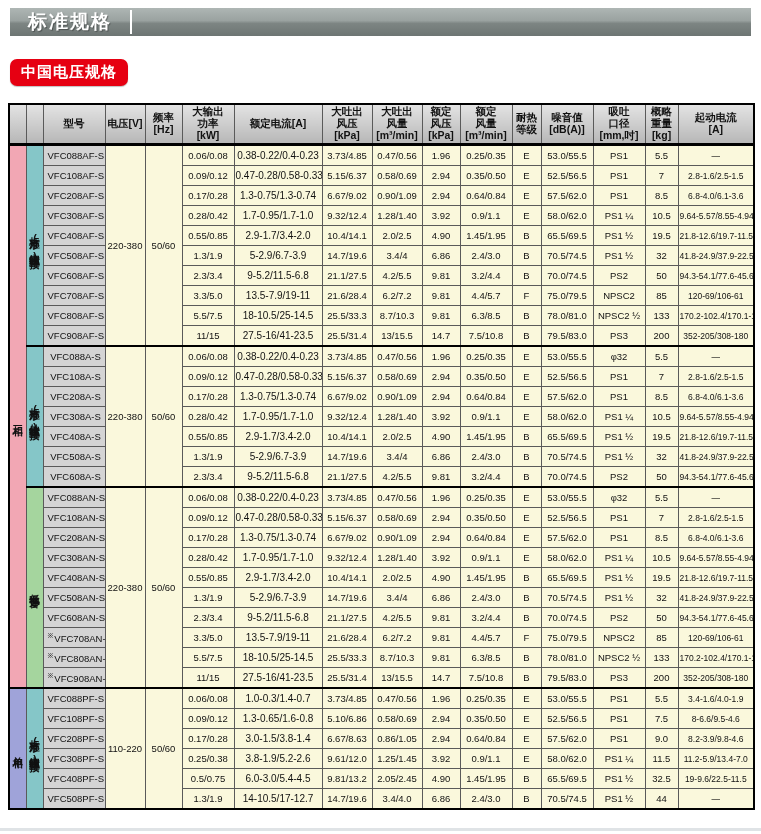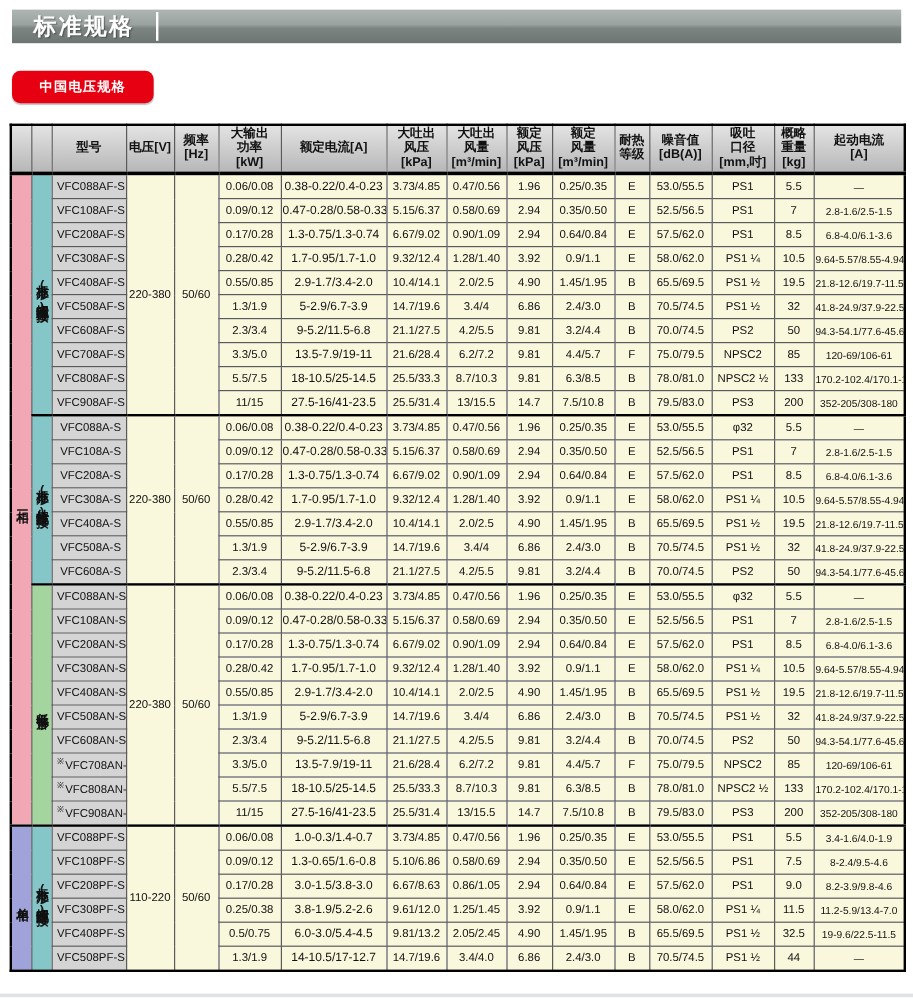--- a/index.html
+++ b/index.html
@@ -17,21 +17,21 @@
   }
   .title-divider { width:2px; height:24px; background:#ffffff; }
   .title-en {
     margin-left:20px; color:#ffffff; font-family:"DejaVu Sans Mono",monospace;
     font-weight:bold; font-size:17px; letter-spacing:1.5px;
   }
 
   .badge {
     position:absolute; left:10px; top:59px; width:118px; height:27px;
     background:#e60012; border-radius:7px; color:#ffffff; font-weight:bold;
-    font-size:11px; display:flex; align-items:center; justify-content:center;
+    font-size:15px; display:flex; align-items:center; justify-content:center;
     letter-spacing:1px; box-shadow:0 1px 1px rgba(0,0,0,.25);
   }
 
   table.spec {
     position:absolute; left:8px; top:103px; width:745px;
     border-collapse:collapse; table-layout:fixed;
     border:2px solid #000;
   }
   .spec th, .spec td {
     border:1px solid #5a5a5a; text-align:center; vertical-align:middle;
@@ -538,26 +538,26 @@
           <td>0.09/0.12</td>
           <td class="current-col">1.3-0.65/1.6-0.8</td>
           <td>5.10/6.86</td>
           <td>0.58/0.69</td>
           <td>2.94</td>
           <td>0.35/0.50</td>
           <td>E</td>
           <td>52.5/56.5</td>
           <td>PS1</td>
           <td>7.5</td>
-          <td class="start-col">8-2.4/9.5-4.6</td>
+          <td class="start-col">8-6.6/9.5-4.6</td>
         </tr>
         <tr>
           <td class="model">VFC208PF-S</td>
           <td>0.17/0.28</td>
-          <td class="current-col">3.0-1.5/3.8-3.0</td>
+          <td class="current-col">3.0-1.5/3.8-1.4</td>
           <td>6.67/8.63</td>
           <td>0.86/1.05</td>
           <td>2.94</td>
           <td>0.64/0.84</td>
           <td>E</td>
           <td>57.5/62.0</td>
           <td>PS1</td>
           <td>9.0</td>
           <td class="start-col">8.2-3.9/9.8-4.6</td>
         </tr>

